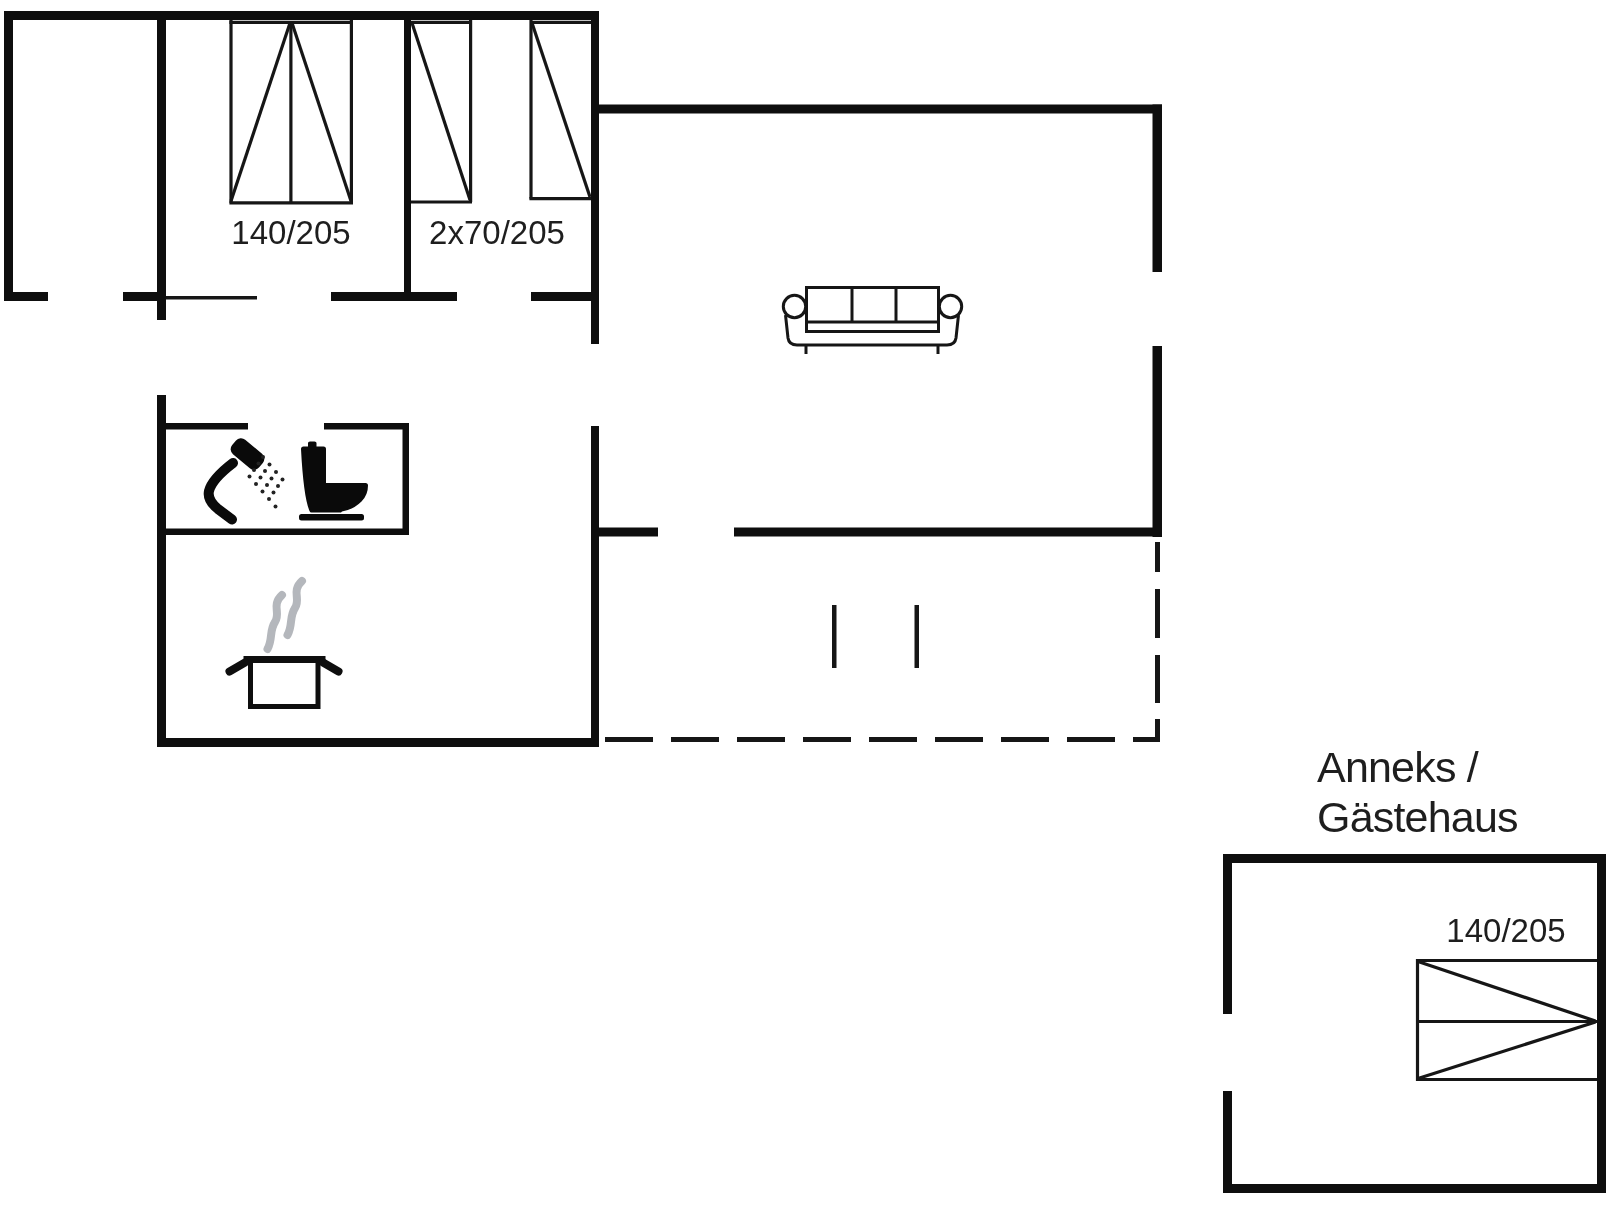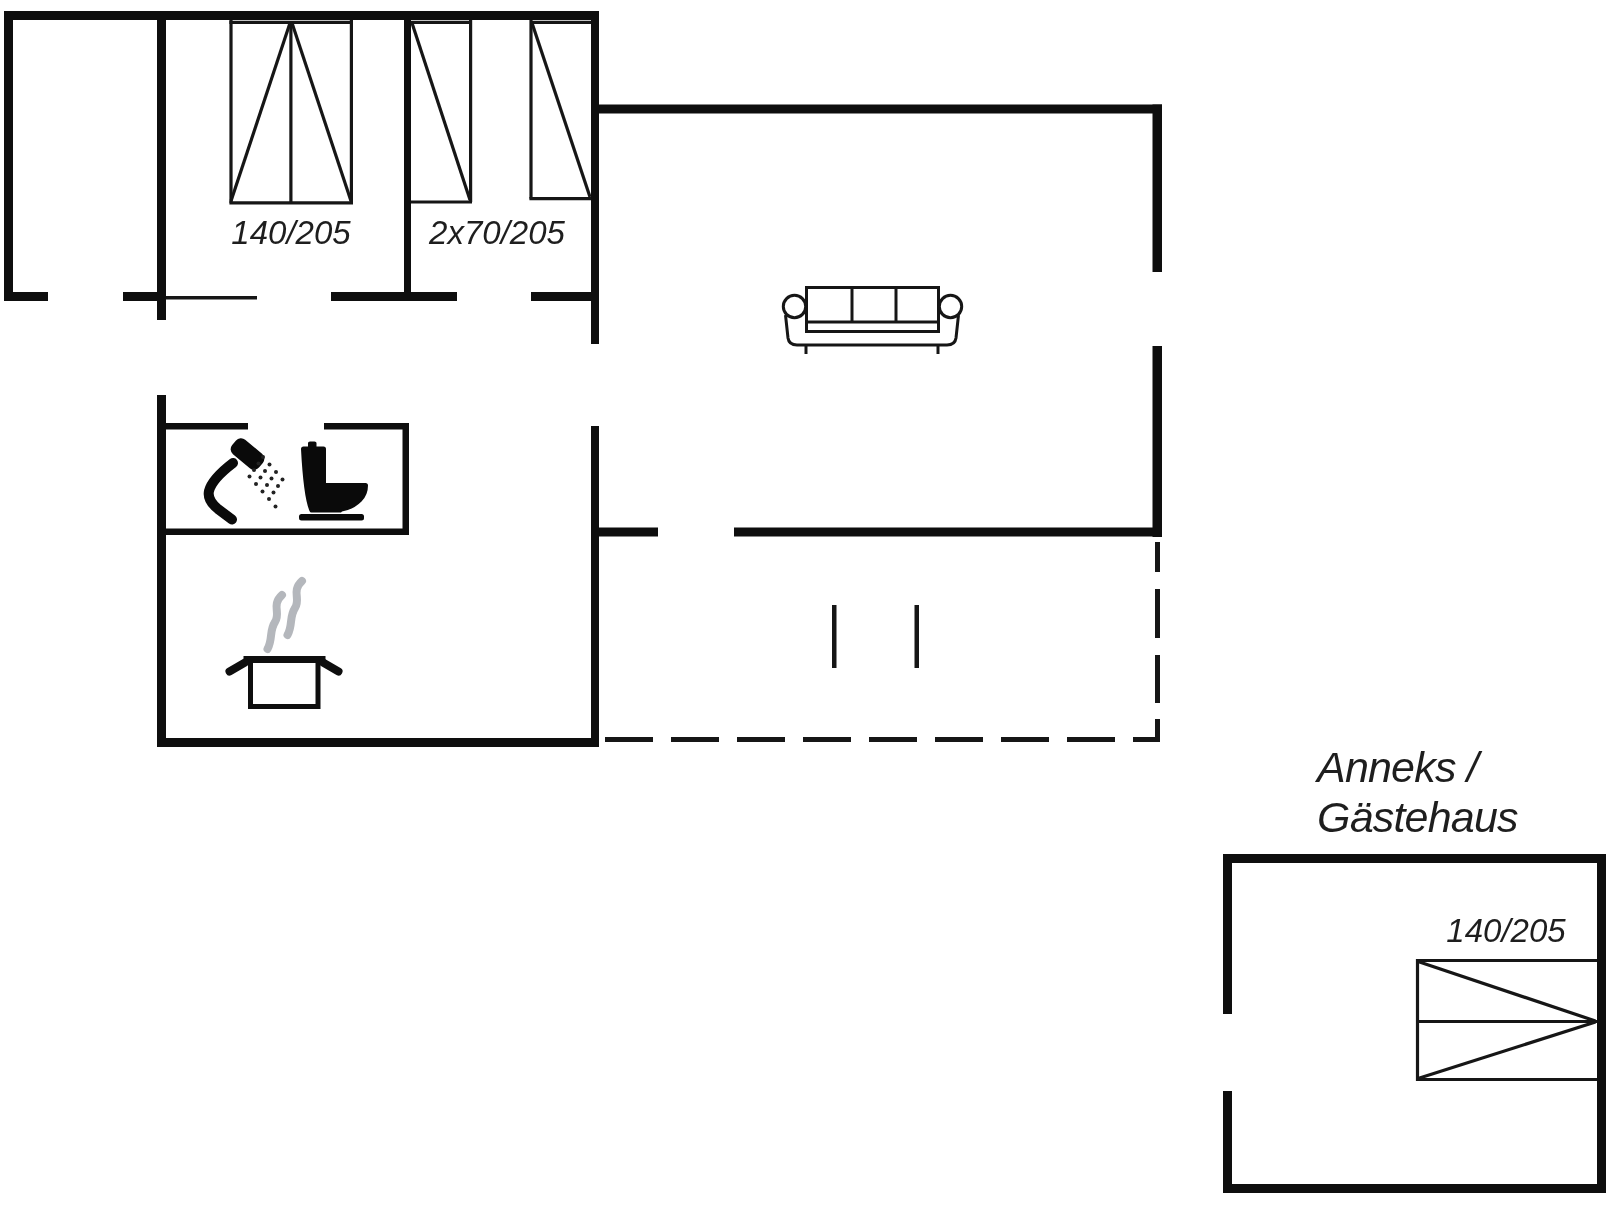--- a/index.html
+++ b/index.html
@@ -1,16 +1,16 @@
 <!DOCTYPE html>
 <html><head>
 <meta charset="utf-8">
 <style>
   html,body{margin:0;padding:0;background:#fff;}
-  .wrap{width:1606px;height:1205px;position:relative;overflow:hidden;background:#b91c1c;font-style:italic;}
+  .wrap{width:1606px;height:1205px;position:relative;overflow:hidden;background:#b91c1c;}
   svg{display:block;}
   text{font-family:"Liberation Sans", sans-serif;fill:#1e1e1e;}
 </style>
 </head>
 <body>
 <div class="wrap">
 <svg width="1606" height="1205" viewBox="0 0 1606 1205">
 
   <rect x="0" y="0" width="1606" height="1205" fill="#ffffff"></rect>
 

